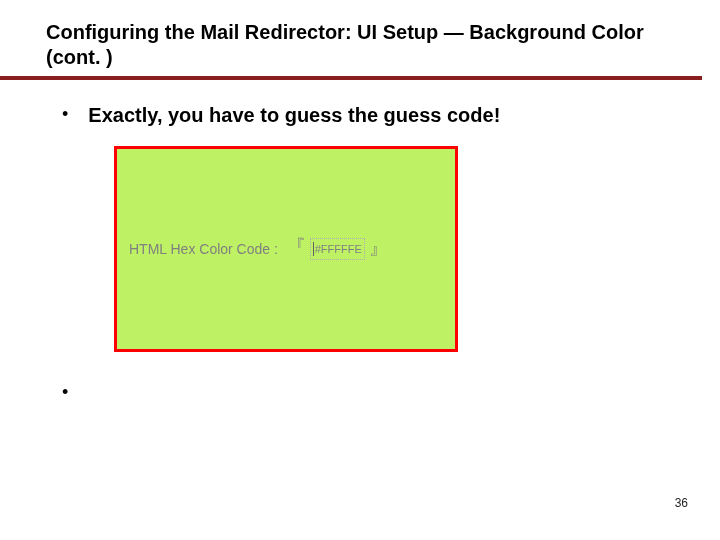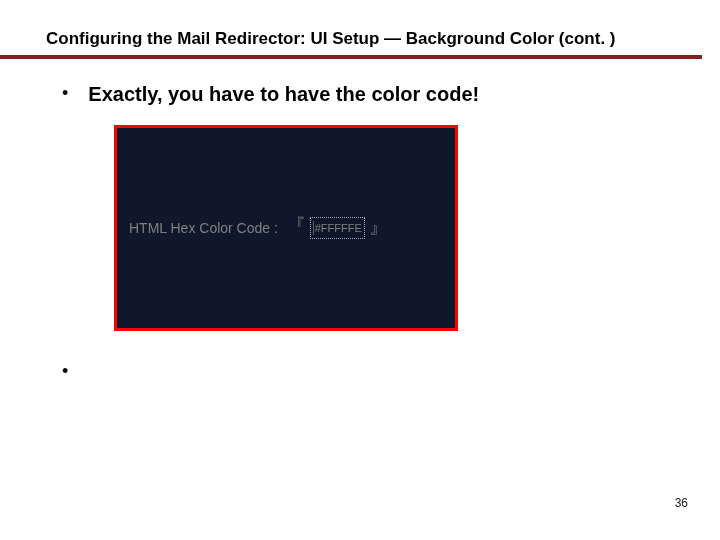--- a/index.html
+++ b/index.html
@@ -14,24 +14,24 @@
     overflow: hidden;
   }
   .slide {
     position: relative;
     width: 720px;
     height: 540px;
     box-sizing: border-box;
     padding: 16px 28px 24px 46px;
   }
   .title {
-    font-size: 17px;
+    font-size: 20px;
     font-weight: 700;
     line-height: 1.25;
-    margin: 12px 0 6px 0;
+    margin: 4px 0 6px 0;
   }
   .divider {
     height: 4px;
     margin-left: -46px;     
     margin-right: -10px;
     background: var(--rule-color, #8a1e1e);
   }
   .body {
     padding-top: 22px;
     padding-left: 16px;
@@ -59,21 +59,21 @@
   }
   .redbox {
     width: 344px;
     height: 206px;
     border: 3px solid var(--frame-color, #ff0000);
     box-sizing: border-box;
     display: flex;
     align-items: center;
     justify-content: flex-start;
     padding-left: 12px;
-    background: #0f172a;
+    background: #bef264;
   }
   .snippet {
     display: flex;
     align-items: center;
     font-family: Arial, Helvetica, sans-serif;
     font-size: 14px;
     color: #808080;
     gap: 4px;
   }
   .snippet .label { white-space: pre; }
@@ -117,21 +117,21 @@
 <div class="slide">
 
   <h1 class="title">Configuring the Mail Redirector: UI Setup — Background Color (cont. )</h1>
 
   <div class="divider" style="background:#8a1e1e;"></div>
 
   <div class="body">
 
     <div class="bullet-row">
       <span class="bullet-dot">•</span>
-      <span class="bullet-text">Exactly, you have to have the color code!</span>
+      <span class="bullet-text">Exactly, you have to guess the guess code!</span>
     </div>
 
     <div class="img-block">
       <div class="redbox" style="border-color:#ff0000;">
         <div class="snippet">
           <span class="label">HTML Hex Color Code : </span>
           <span class="bracket">『</span>
           <span class="hex-field">
             <span class="caret"></span>
             <span class="hex-text">#FFFFFE</span>

